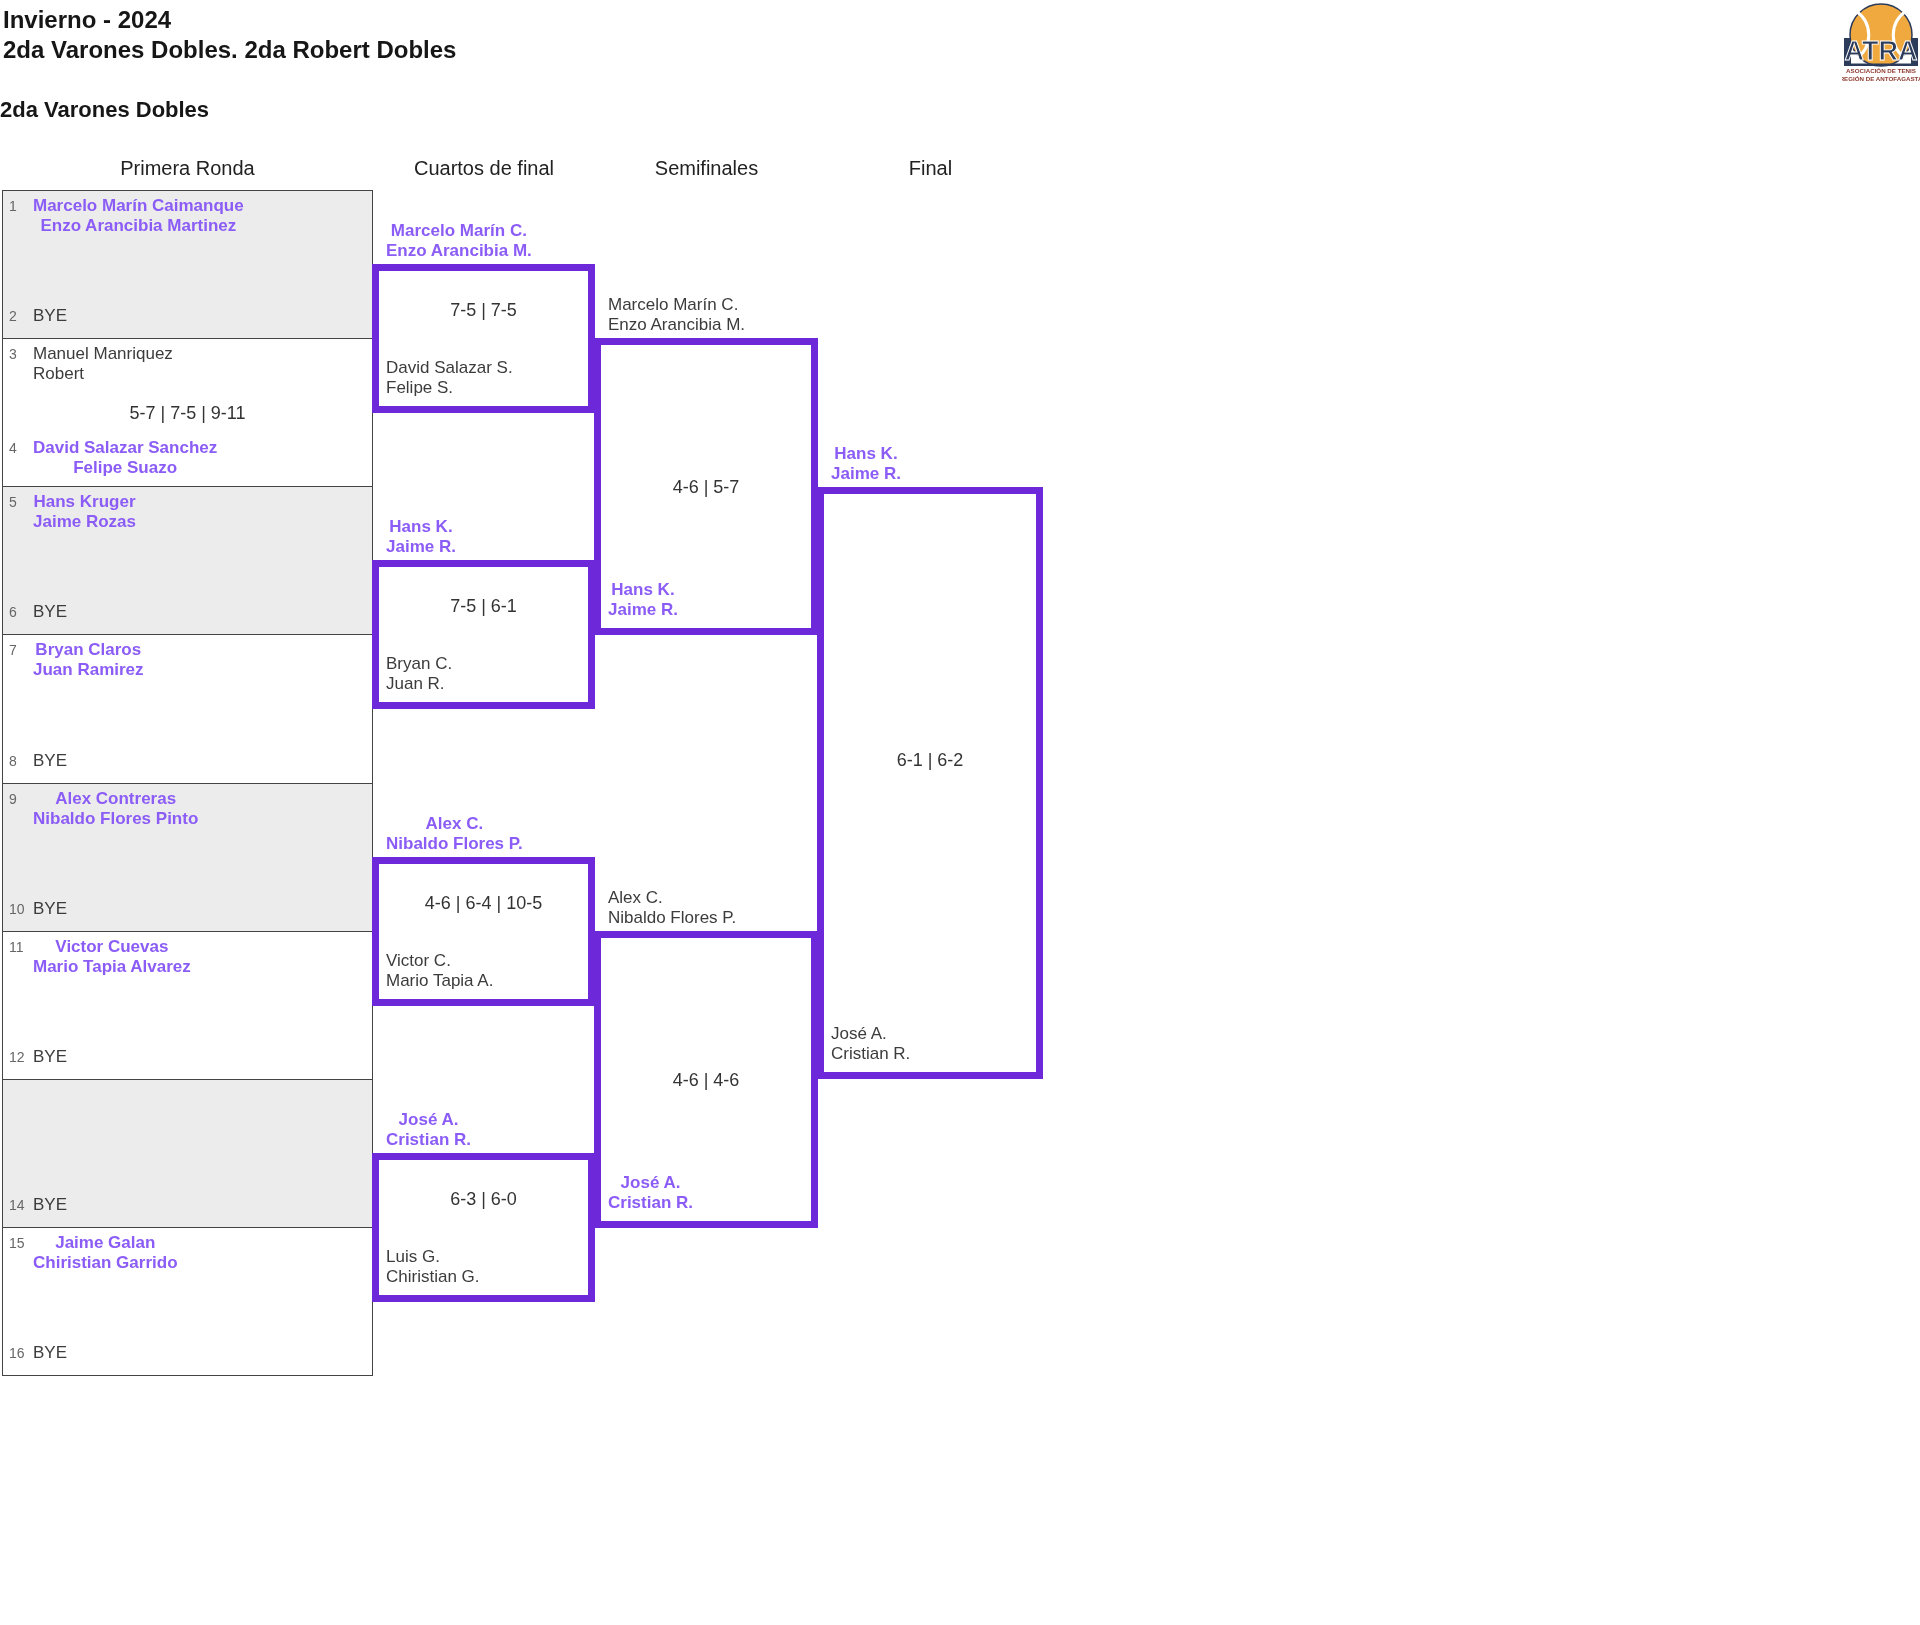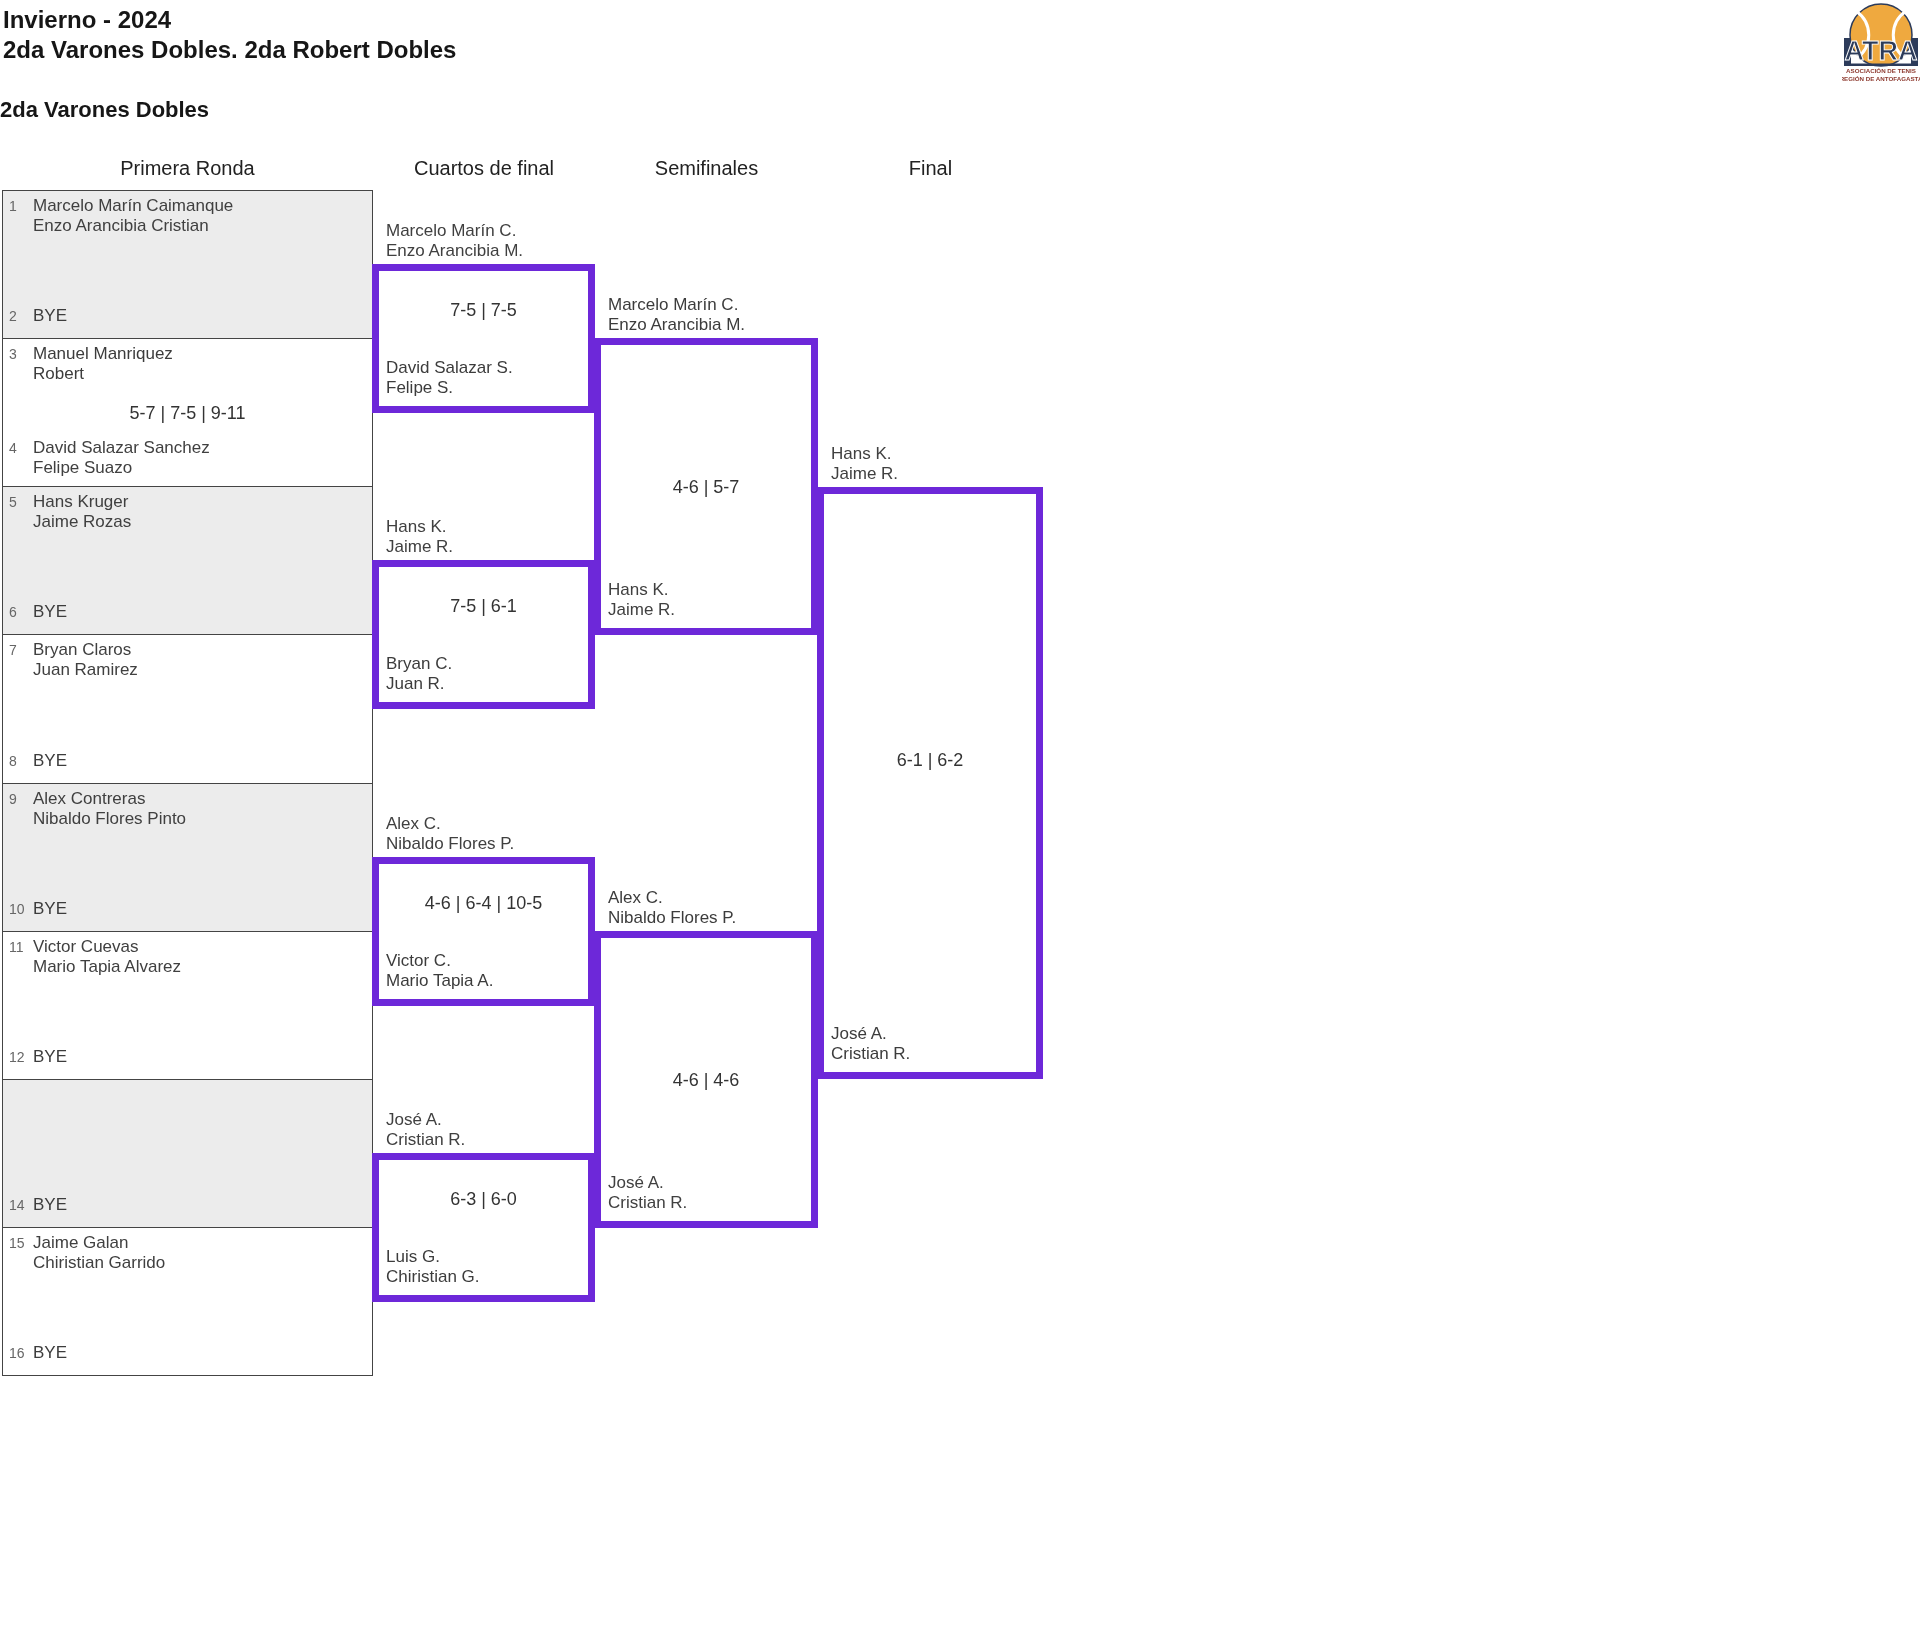--- a/index.html
+++ b/index.html
@@ -21,21 +21,21 @@
   .r1-box{position:relative;flex:1 1 0;border-bottom:1px solid #444;background:#fff;}
   .r1-box:last-child{border-bottom:none;}
   .r1-box.alt{background:#ececec;}
   .entry{position:absolute;left:6px;right:4px;display:flex;}
   .entry.top{top:5px;}
   .entry.bot{bottom:12px;}
   .entry.bot.two{bottom:8px;}
   .seed{flex:0 0 18px;font-size:14px;color:#666;padding-top:2px;}
   .names{margin-left:6px;}
   .team{font-size:17px;line-height:20px;color:#3c3c3c;font-weight:400;}
-  .team.w{font-weight:400;color:#404040;}
+  .team.w{font-weight:700;color:#8b5cf6;text-align:center;}
   .l{display:block;white-space:nowrap;}
   
   .box{position:absolute;border:7px solid #6d28d9;box-sizing:border-box;background:transparent;}
   .label-above{position:absolute;bottom:100%;left:7px;margin-bottom:10px;}
   .label-inside{position:absolute;bottom:8px;left:7px;}
   .score{position:absolute;left:0;right:0;text-align:center;font-size:18px;color:#333;
          transform:translateY(-50%);white-space:nowrap;}
   .r1-score{top:50%;}
   .qf-score{top:39px;}
   .sf-score{top:114px;margin-top:28px;}
@@ -70,21 +70,21 @@
 <div class="abs round-header" style="left:595px;width:223px;">Semifinales</div>
 <div class="abs round-header" style="left:818px;width:225px;">Final</div>
 
 <div class="abs col-r1">
 
   <div class="r1-box alt">
     <div class="entry top">
       <span class="seed">1</span>
       <span class="names"><span class="team w">
         <span class="l">Marcelo Marín Caimanque</span>
-        <span class="l">Enzo Arancibia Cristian</span>
+        <span class="l">Enzo Arancibia Martinez</span>
       </span></span>
     </div>
     <div class="entry bot">
       <span class="seed">2</span>
       <span class="names"><span class="team">
         <span class="l">BYE</span>
       </span></span>
     </div>
   </div>
 

